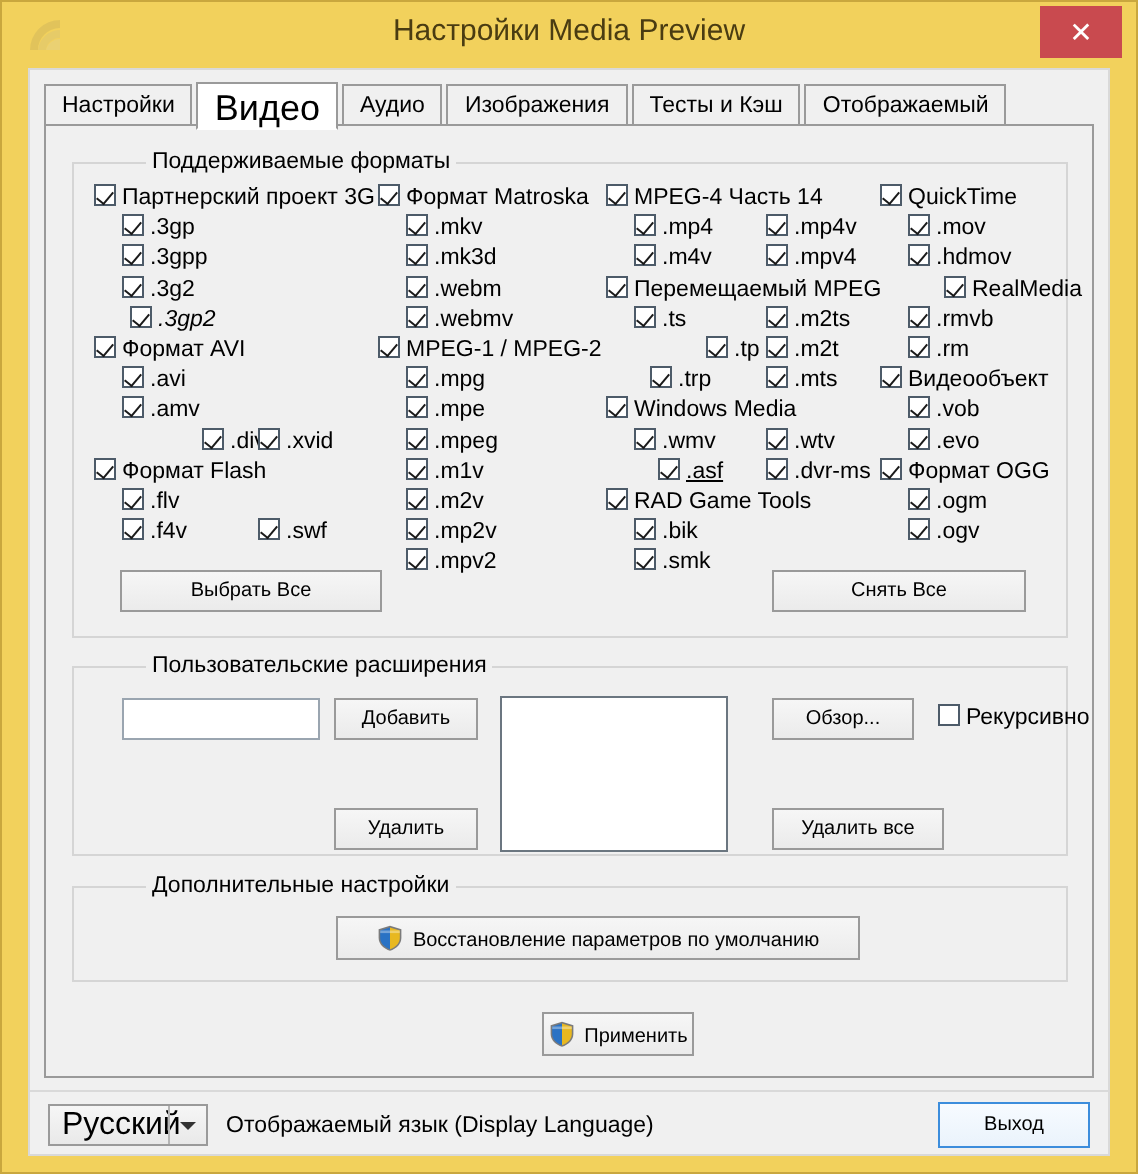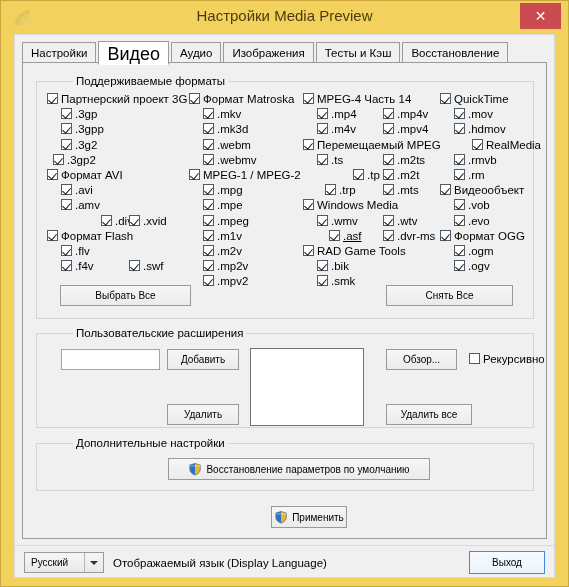--- a/index.html
+++ b/index.html
@@ -165,21 +165,21 @@
     border:1px solid #6b7680;
     box-sizing:border-box;
   }
 
   
   .combo {
     position:absolute;
     background:linear-gradient(#f6f6f6,#e9e9e9);
     border:1px solid #9a9a9a;
     box-sizing:border-box;
-    font-size:10px;
+    font-size:16px;
     line-height:19px;
     padding-left:6px;
     cursor:default;
   }
   .combo .arrow {
     position:absolute; right:0; top:0; width:18px; height:100%;
     border-left:1px solid #b5b5b5;
   }
   .combo .arrow::after {
     content:"";
@@ -204,32 +204,32 @@
       <path d="M2 17 A15 15 0 0 1 17 2 L17 6 A11 11 0 0 0 6 17 Z" fill="#cdb45a"></path>
       <path d="M6 17 A11 11 0 0 1 17 7 L17 11 A7 7 0 0 0 10 17 Z" fill="#d9c478"></path>
       <path d="M10 17 A7 7 0 0 1 17 11.5 L17 17 Z" fill="#e2d18f"></path>
     </svg>
     <div class="title-text">Настройки Media Preview</div>
     <button class="close-btn">✕</button>
   </div>
 
   <div class="client">
 
-    <div class="tabstrip" id="tabstrip"><div class="tab">Настройки</div><div class="tab active">Видео</div><div class="tab">Аудио</div><div class="tab">Изображения</div><div class="tab">Тесты и Кэш</div><div class="tab">Восстановление</div><div class="tab">О программе...</div></div>
+    <div class="tabstrip" id="tabstrip"><div class="tab">Настройки</div><div class="tab active">Видео</div><div class="tab">Аудио</div><div class="tab">Изображения</div><div class="tab">Тесты и Кэш</div><div class="tab">Отображаемый</div><div class="tab">О программе...</div></div>
 
     <div class="tabpanel">
 
       <div class="groupbox" style="left:13px; top:18px; right:12px; height:238px;">
         <span class="gb-title">Поддерживаемые форматы</span>
         <div id="col1">
             <div class="cb" style="left: 10px; top: 10px;"><span class="box checked"></span><span class="lbl">Партнерский проект 3G</span></div>
             <div class="cb" style="left: 24px; top: 25.2px;"><span class="box checked"></span><span class="lbl">.3gp</span></div>
             <div class="cb" style="left: 24px; top: 40.4px;"><span class="box checked"></span><span class="lbl">.3gpp</span></div>
             <div class="cb" style="left: 24px; top: 55.6px;"><span class="box checked"></span><span class="lbl">.3g2</span></div>
-            <div class="cb" style="left: 16px; top: 70.8px;"><span class="box checked"></span><span class="lbl">.3gp2</span></div>
+            <div class="cb" style="left: 28px; top: 70.8px; font-style: italic;"><span class="box checked"></span><span class="lbl">.3gp2</span></div>
             <div class="cb" style="left: 10px; top: 86px;"><span class="box checked"></span><span class="lbl">Формат AVI</span></div>
             <div class="cb" style="left: 24px; top: 101.2px;"><span class="box checked"></span><span class="lbl">.avi</span></div>
             <div class="cb" style="left: 24px; top: 116.4px;"><span class="box checked"></span><span class="lbl">.amv</span></div>
             <div class="cb" style="left: 24px; top: 131.6px; padding-left: 40px;"><span class="box checked"></span><span class="lbl">.divx</span></div>
             <div class="cb" style="left: 92px; top: 131.6px;"><span class="box checked"></span><span class="lbl">.xvid</span></div>
             <div class="cb" style="left: 10px; top: 146.8px;"><span class="box checked"></span><span class="lbl">Формат Flash</span></div>
             <div class="cb" style="left: 24px; top: 162px;"><span class="box checked"></span><span class="lbl">.flv</span></div>
             <div class="cb" style="left: 24px; top: 177.2px;"><span class="box checked"></span><span class="lbl">.f4v</span></div>
             <div class="cb" style="left: 92px; top: 177.2px;"><span class="box checked"></span><span class="lbl">.swf</span></div>
           </div>

